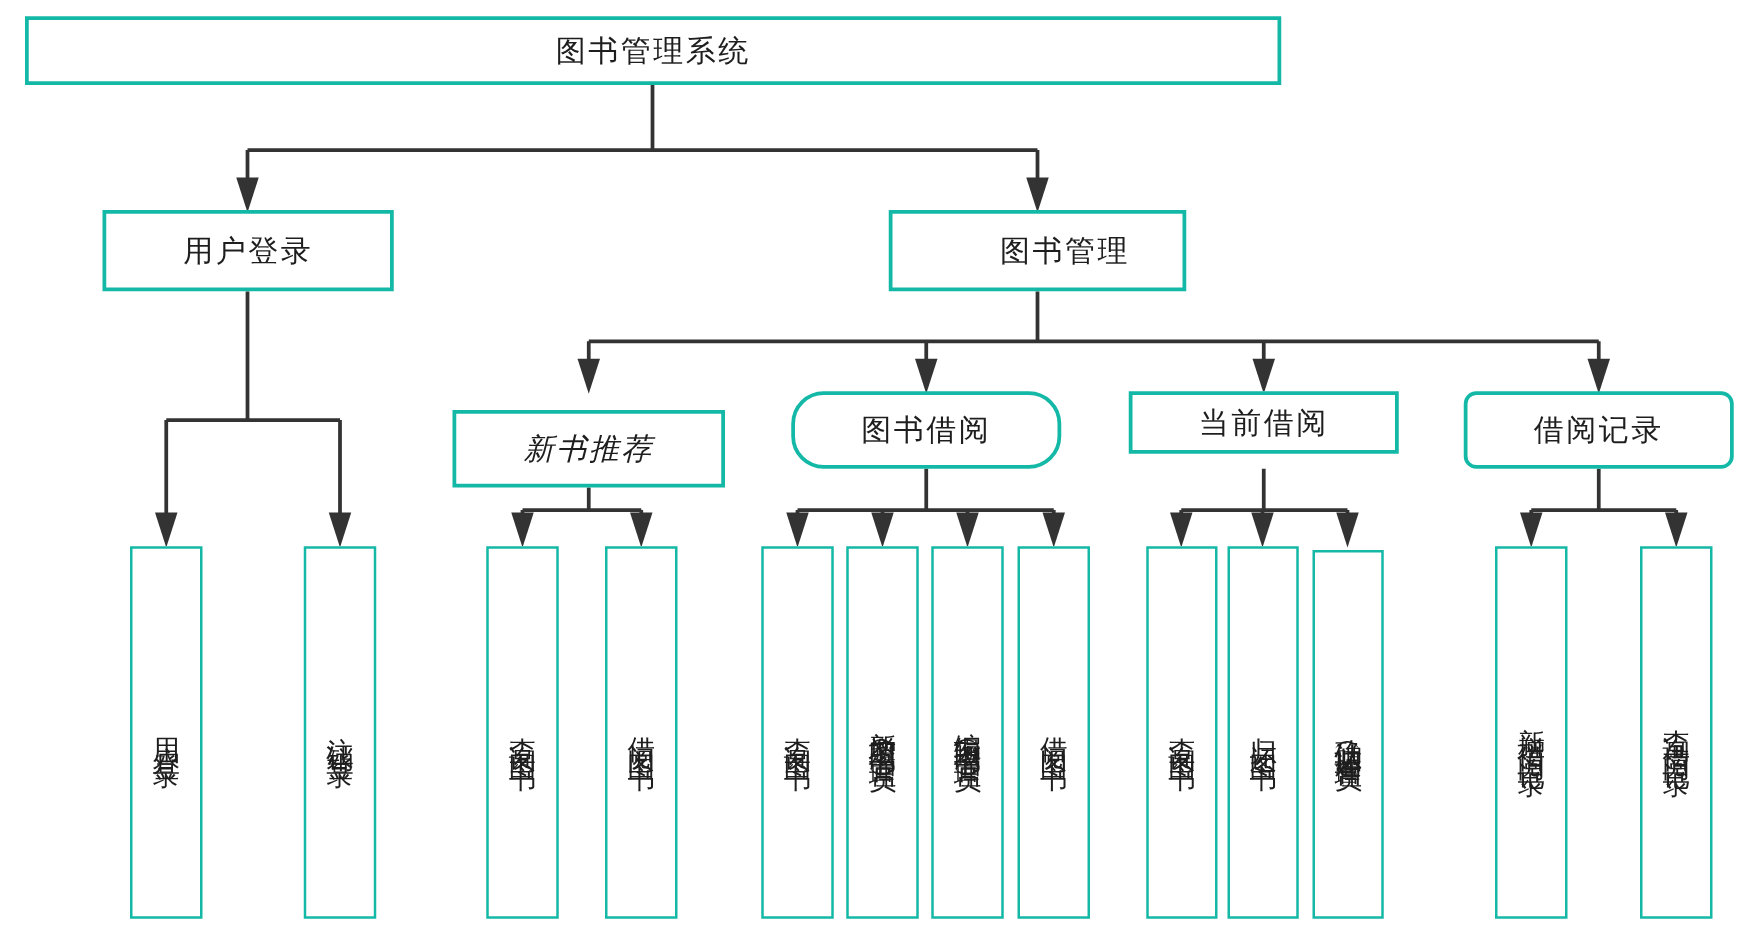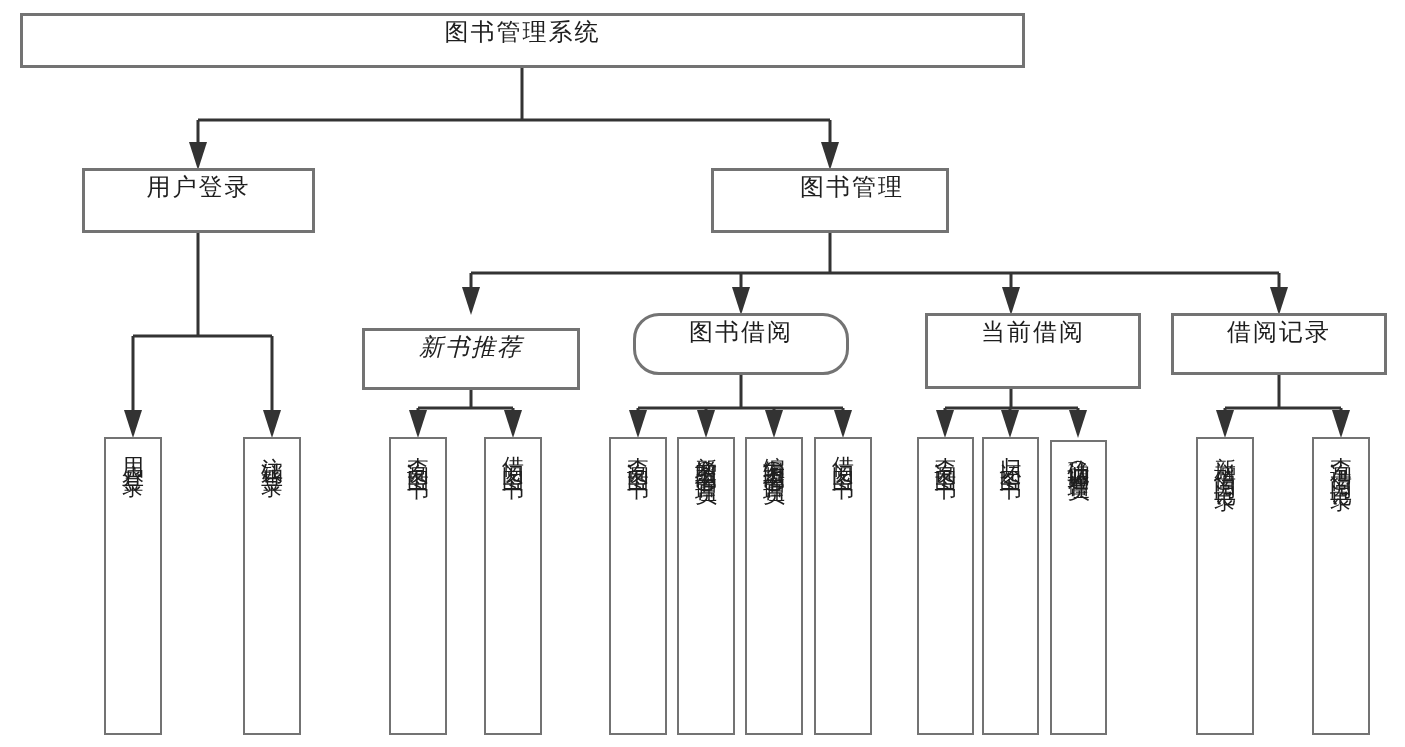--- a/index.html
+++ b/index.html
@@ -16,23 +16,23 @@
 
   .connectors {
     position: absolute;
     left: 0; top: 0;
     width: 1405px; height: 747px;
   }
 
   .node {
     position: absolute;
     background: #ffffff;
-    border: 3px solid #737373;
+    border: 3px solid #14b8a6;
     display: flex;
-    align-items: flex-start;
+    align-items: center;
     justify-content: center;
     color: #1e1e1e;
   }
 
   .h-label {
     font-size: 24px;
     letter-spacing: 2px;
     white-space: nowrap;
   }
 
@@ -123,24 +123,24 @@
   <div class="node" style="left:711px; top:168px; width:238px; height:65px;padding-left:44px;">
     <span class="h-label">图书管理</span>
   </div>
 
   <div class="node" style="left:362px; top:328px; width:218px; height:62px;font-style:italic;">
     <span class="h-label">新书推荐</span>
   </div>
   <div class="node" style="left:633px; top:313px; width:216px; height:62px;border-radius:26px;">
     <span class="h-label">图书借阅</span>
   </div>
-  <div class="node" style="left:925px; top:313px; width:216px; height:76px;">
+  <div class="node" style="left:903px; top:313px; width:216px; height:50px;">
     <span class="h-label">当前借阅</span>
   </div>
-  <div class="node" style="left:1171px; top:313px; width:216px; height:62px;">
+  <div class="node" style="left:1171px; top:313px; width:216px; height:62px;border-radius:10px;">
     <span class="h-label">借阅记录</span>
   </div>
 
   <div class="node leaf" style="left:104px; top:437px; width:58px; height:298px;">
     <span class="v-label">用户登录</span>
   </div>
   <div class="node leaf" style="left:243px; top:437px; width:58px; height:298px;">
     <span class="v-label">注销登录</span>
   </div>
 

